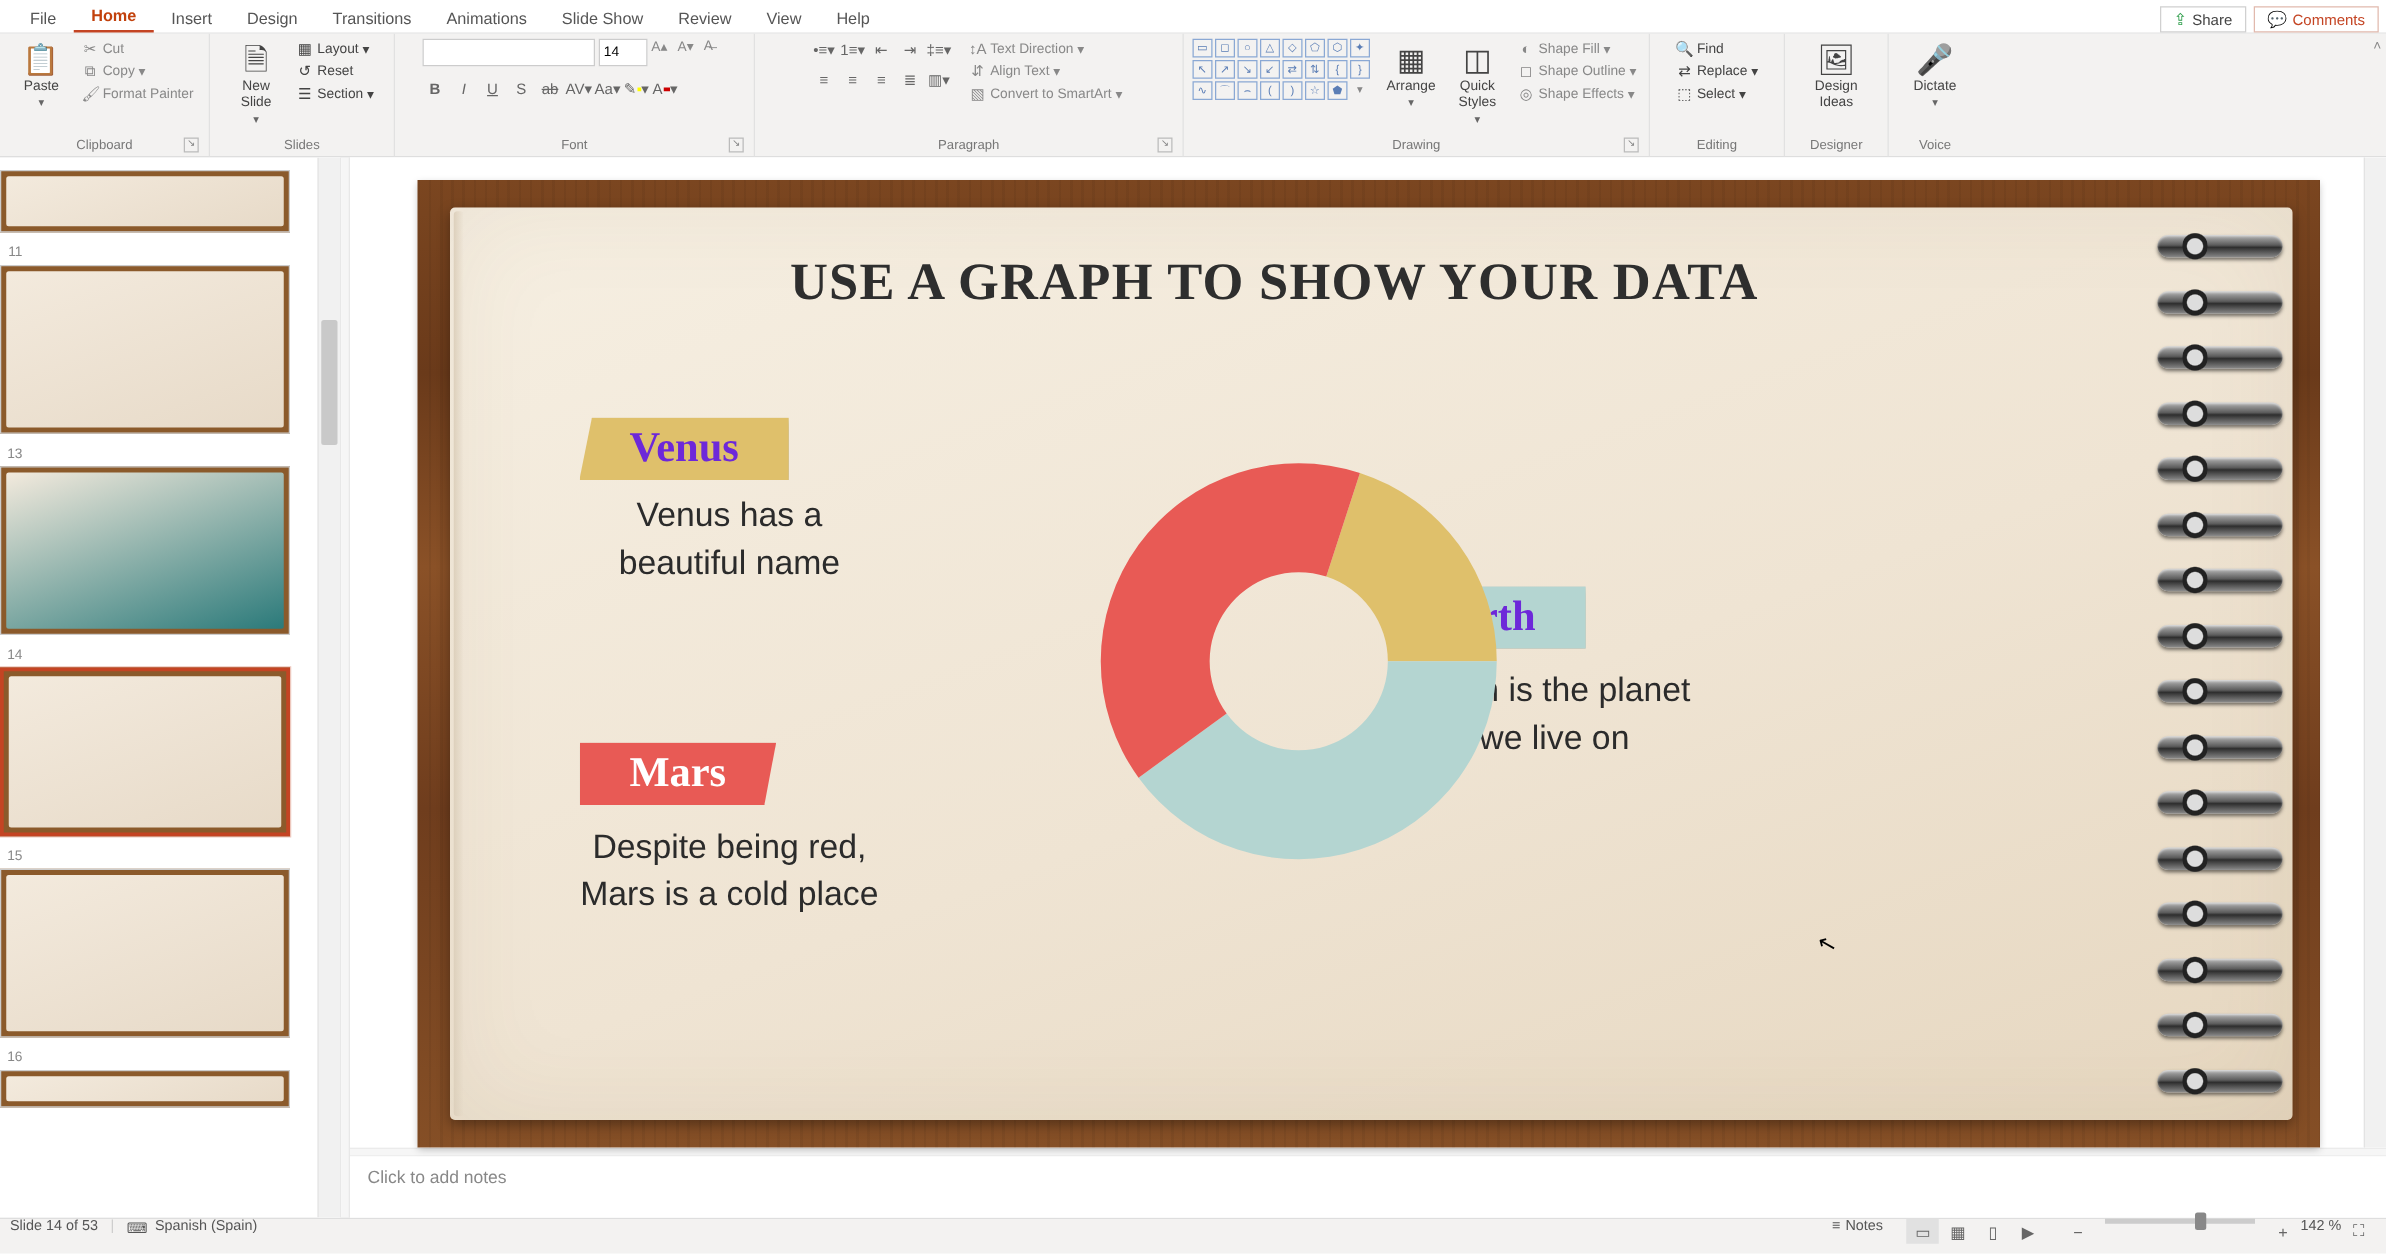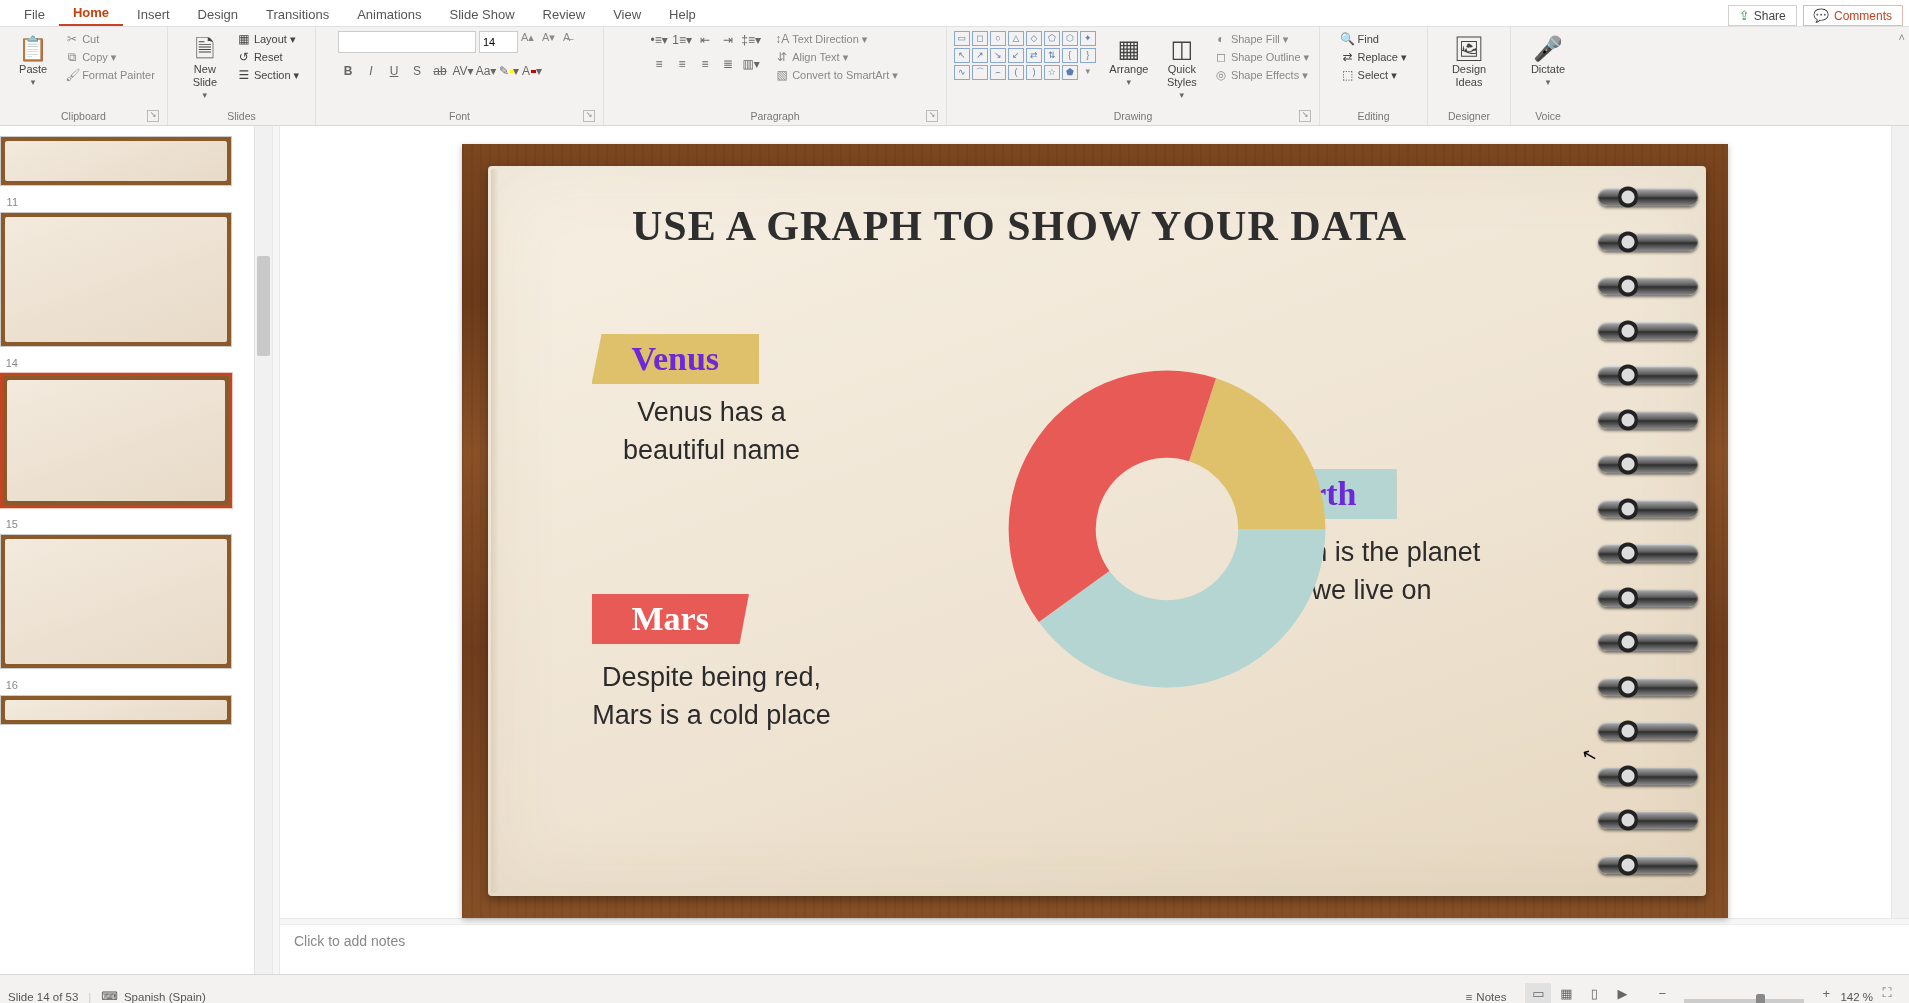--- a/index.html
+++ b/index.html
@@ -260,21 +260,21 @@
   position: relative;
 }
 .editor-scroll {
   width: 17px;
   background: #f1f1f1;
   border-left: 1px solid #e3e3e3;
   position: absolute;
   right:0; top:0; bottom:0;
 }
 .slide {
-  width: 1266px;
+  width: 1522px;
   height: 774px;
   position: relative;
   box-shadow: 0 2px 6px rgba(0,0,0,.25);
   text-decoration: underline;
 }
 .wood {
   position: absolute;
   inset: 0;
   background:
     repeating-linear-gradient(90deg, rgba(0,0,0,.05) 0 2px, transparent 2px 9px),
@@ -408,21 +408,21 @@
   font-size: 14px;
   border-top: 1px solid #eee;
 }
 
 
 .status {
   height: 28px;
   border-top: 1px solid #d8d8d8;
   background: #f3f2f1;
   display: flex;
-  align-items: flex-end;
+  align-items: flex-start;
   font-size: 11.5px;
   color: #555;
   padding: 0 8px;
 }
 .status .sep { margin: 0 10px; color: #ccc;}
 .status .spacer { flex: 1; }
 .status .vbtn {
   width: 26px;
   height: 20px;
   display: flex;
@@ -674,20 +674,26 @@
             <div class="paper"></div>
           </div>
       </div>
       <div class="thumb-item">
         <div class="thumb-num">11</div>
         <div class="thumb">
             <div class="paper"></div>
           </div>
       </div>
       <div class="thumb-item">
+        <div class="thumb-num">13</div>
+        <div class="thumb">
+            <div class="paper" style="background:linear-gradient(160deg,#f3eadd,#2b7a7a)"></div>
+          </div>
+      </div>
+      <div class="thumb-item">
         <div class="thumb-num">14</div>
         <div class="thumb selected">
             <div class="paper"></div>
           </div>
       </div>
       <div class="thumb-item">
         <div class="thumb-num">15</div>
         <div class="thumb">
             <div class="paper"></div>
           </div>

